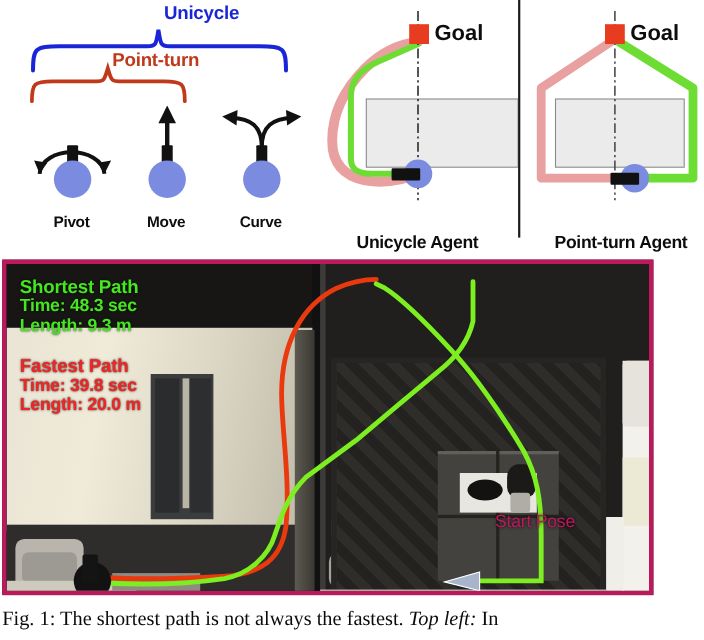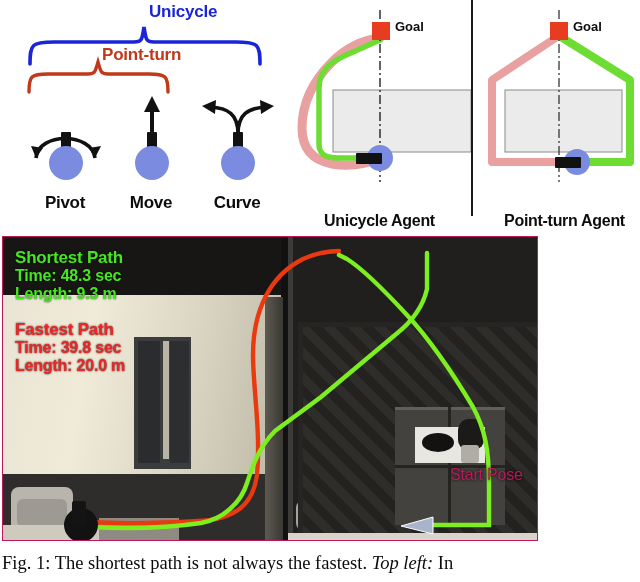--- a/index.html
+++ b/index.html
@@ -22,39 +22,39 @@
   #label-unicycle{left:133px;top:2px;color:#1a25d8;}
   #label-pointturn{left:86px;top:45px;color:#c0391a;}
 
   
   .motion-item{position:absolute;top:96px;width:86px;height:130px;}
   #motion-pivot{left:6px;}
   #motion-move{left:92px;}
   #motion-curve{left:178px;}
   .motion-icon{position:relative;width:86px;height:95px;}
   .motion-name{position:absolute;left:0;top:97px;width:86px;text-align:center;
-    font-size:17px;font-weight:bold;color:#0d0d0d;letter-spacing:-.3px;}
+    font-size:14px;font-weight:bold;color:#0d0d0d;letter-spacing:-.3px;}
   .robot-disc{position:absolute;left:27px;top:50px;width:34px;height:34px;border-radius:50%;
     background:#7b8ce0;}
   .robot-nose{position:absolute;left:39px;top:36px;width:10px;height:34px;background:#111;border-radius:1px;}
 
   
   #legend{position:absolute;left:8px;top:2px;width:120px;}
   .legend-row{position:relative;height:17px;margin-bottom:1px;}
   .legend-swatch{position:absolute;left:0;top:1px;width:14px;height:15px;}
   .legend-text{position:absolute;left:19px;top:0px;font-size:14px;font-weight:bold;color:#0d0d0d;}
 
   .panel-caption{position:absolute;bottom:2px;left:0;width:100%;text-align:center;
     font-size:16px;font-weight:bold;color:#0d0d0d;letter-spacing:-.3px;}
 
-  .goal-label{position:absolute;font-size:13px;font-weight:bold;color:#0d0d0d;}
-
-  
-  #photo{position:absolute;left:2px;top:236px;width:536px;height:305px;overflow:hidden;
-    background:#1d1c1b;border:1px solid #be185d;box-sizing:border-box;}
+  .goal-label{position:absolute;font-size:20px;font-weight:bold;color:#0d0d0d;}
+
+  
+  #photo{position:absolute;left:2px;top:236px;width:592px;height:305px;overflow:hidden;
+    background:#1d1c1b;border:4px solid #be185d;box-sizing:border-box;}
   .ph{position:absolute;}
 
   .overlay-block{position:absolute;font-weight:bold;line-height:1.08;letter-spacing:-.2px;
     text-shadow:0 0 2px rgba(0,0,0,.9);}
   #ov-short{left:12px;top:12px;color:#45e81e;font-size:16px;}
   #ov-fast{left:12px;top:84px;color:#f22424;font-size:16px;}
   .ov-title{font-size:17px;}
   #start-pose-label{position:absolute;left:450px;top:466px;font-size:16px;font-weight:normal;
     color:#be185d;text-shadow:0 0 3px rgba(0,0,0,.95);letter-spacing:-.2px;}
 

